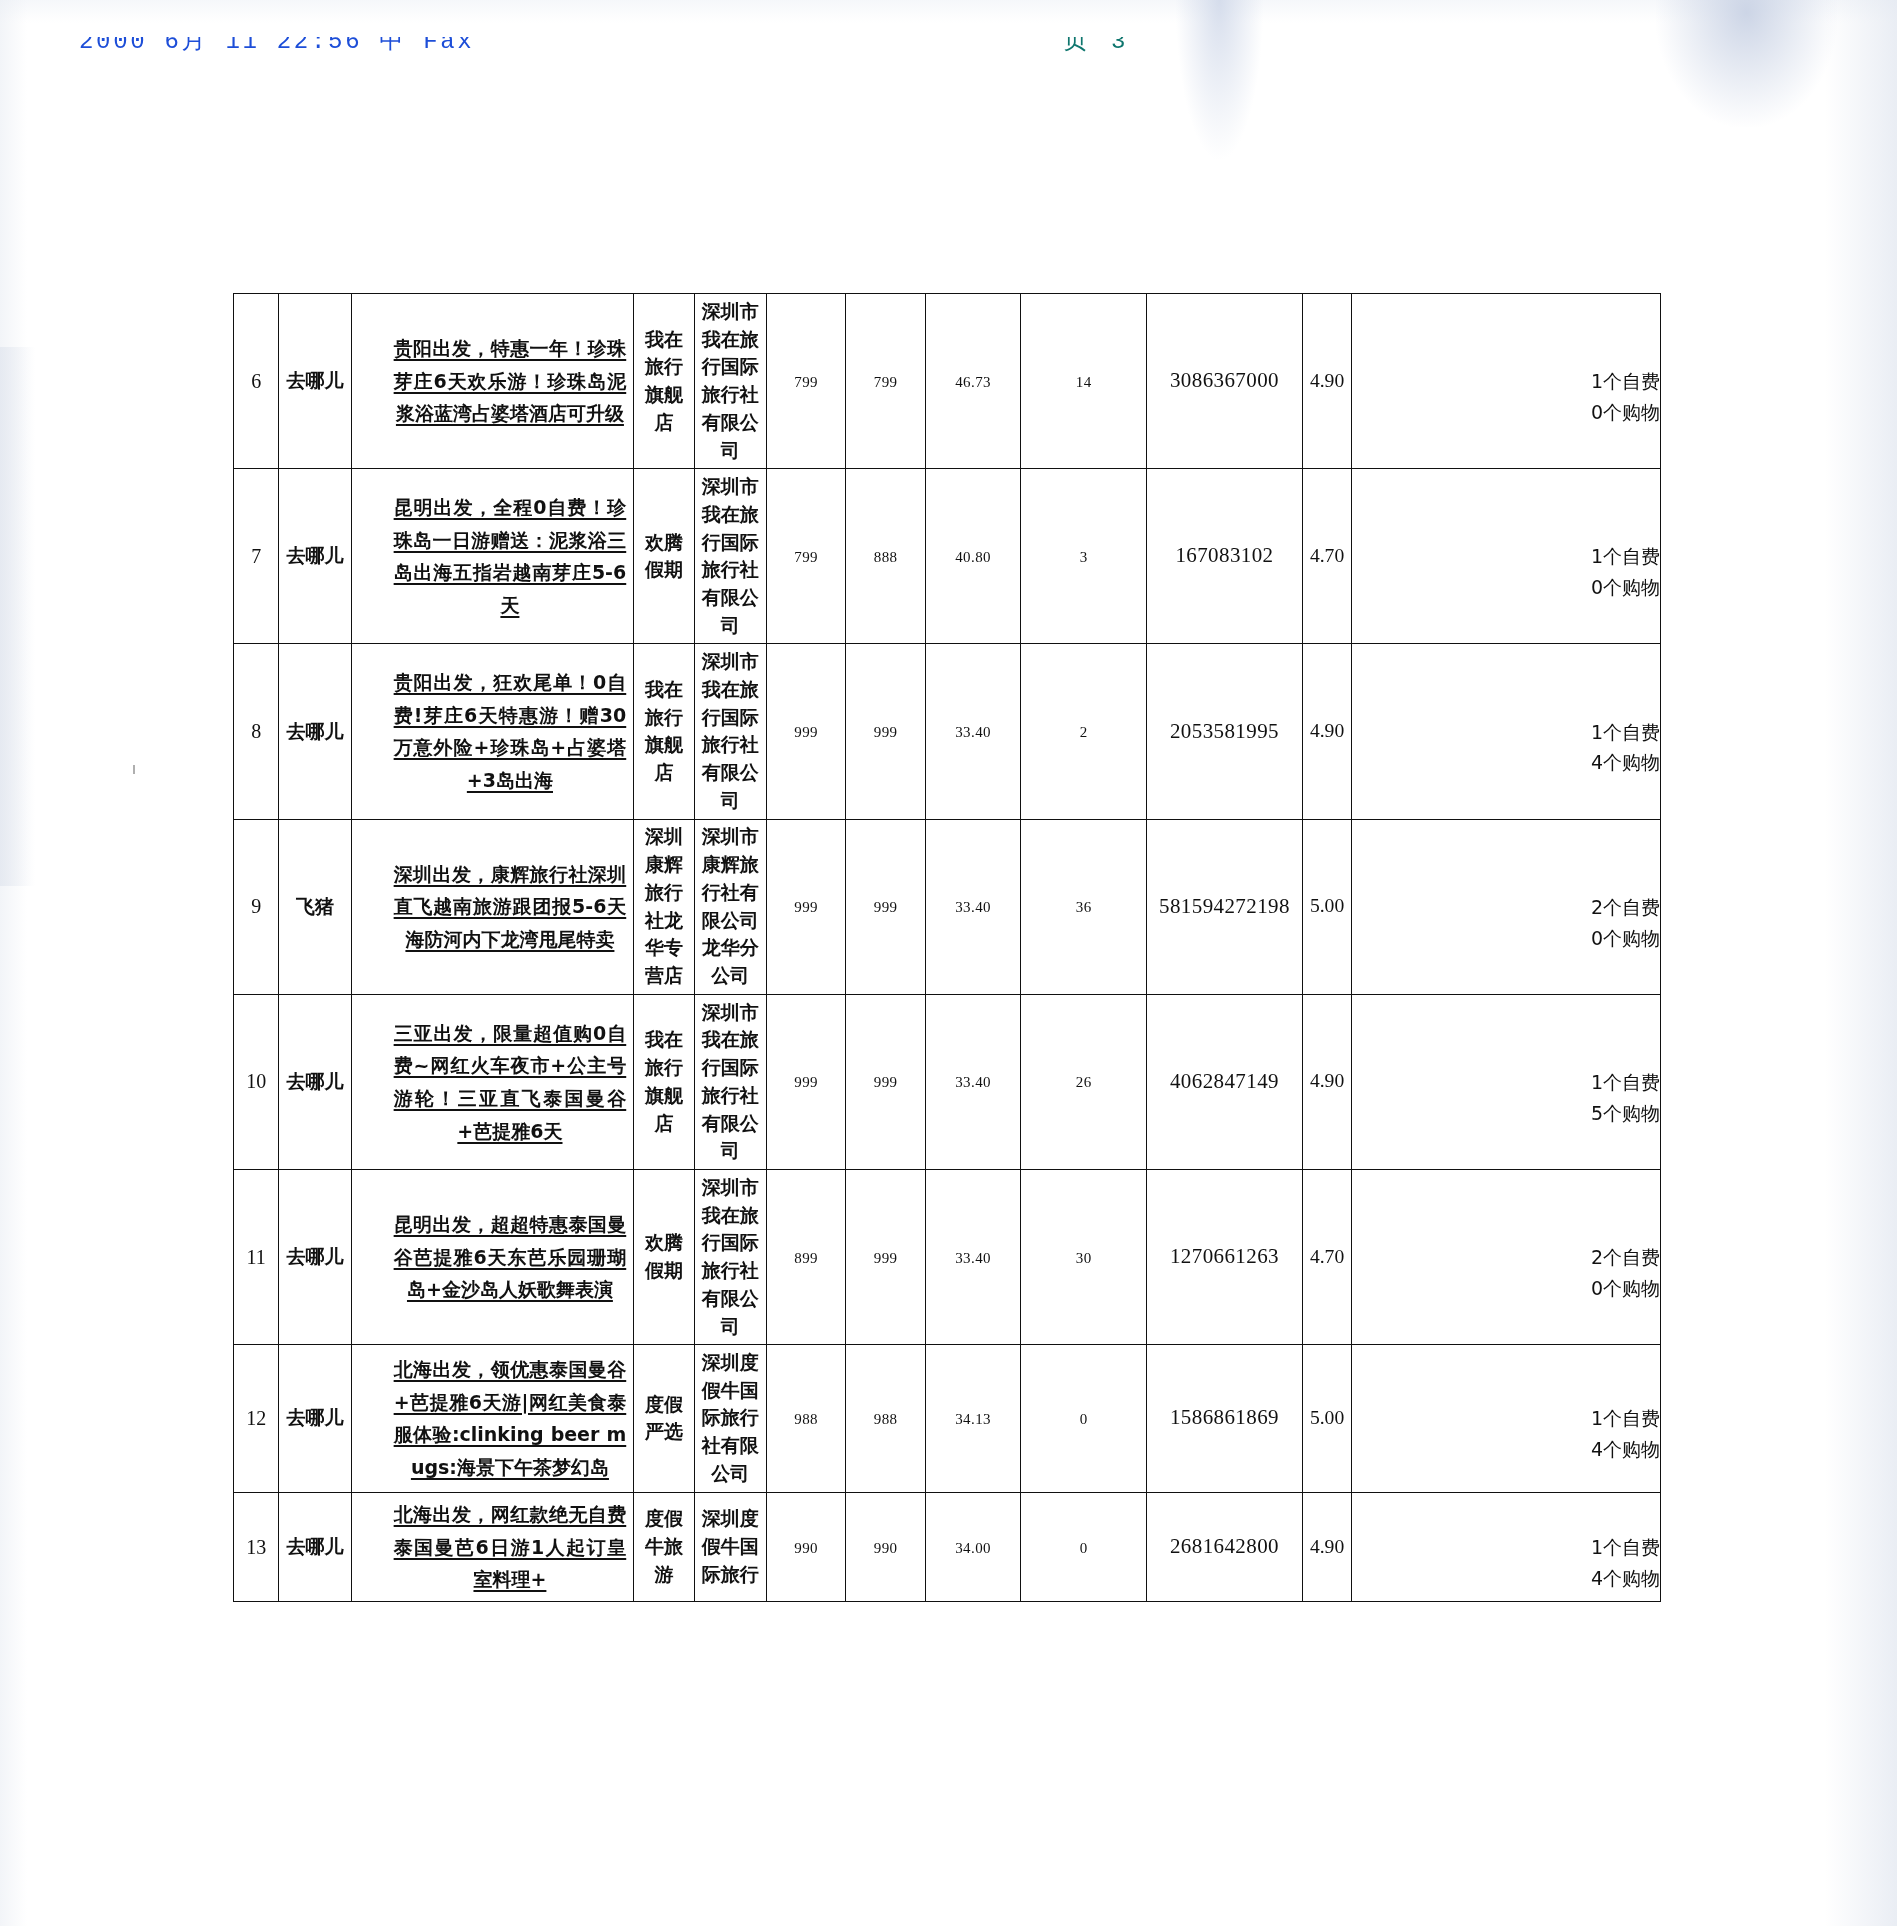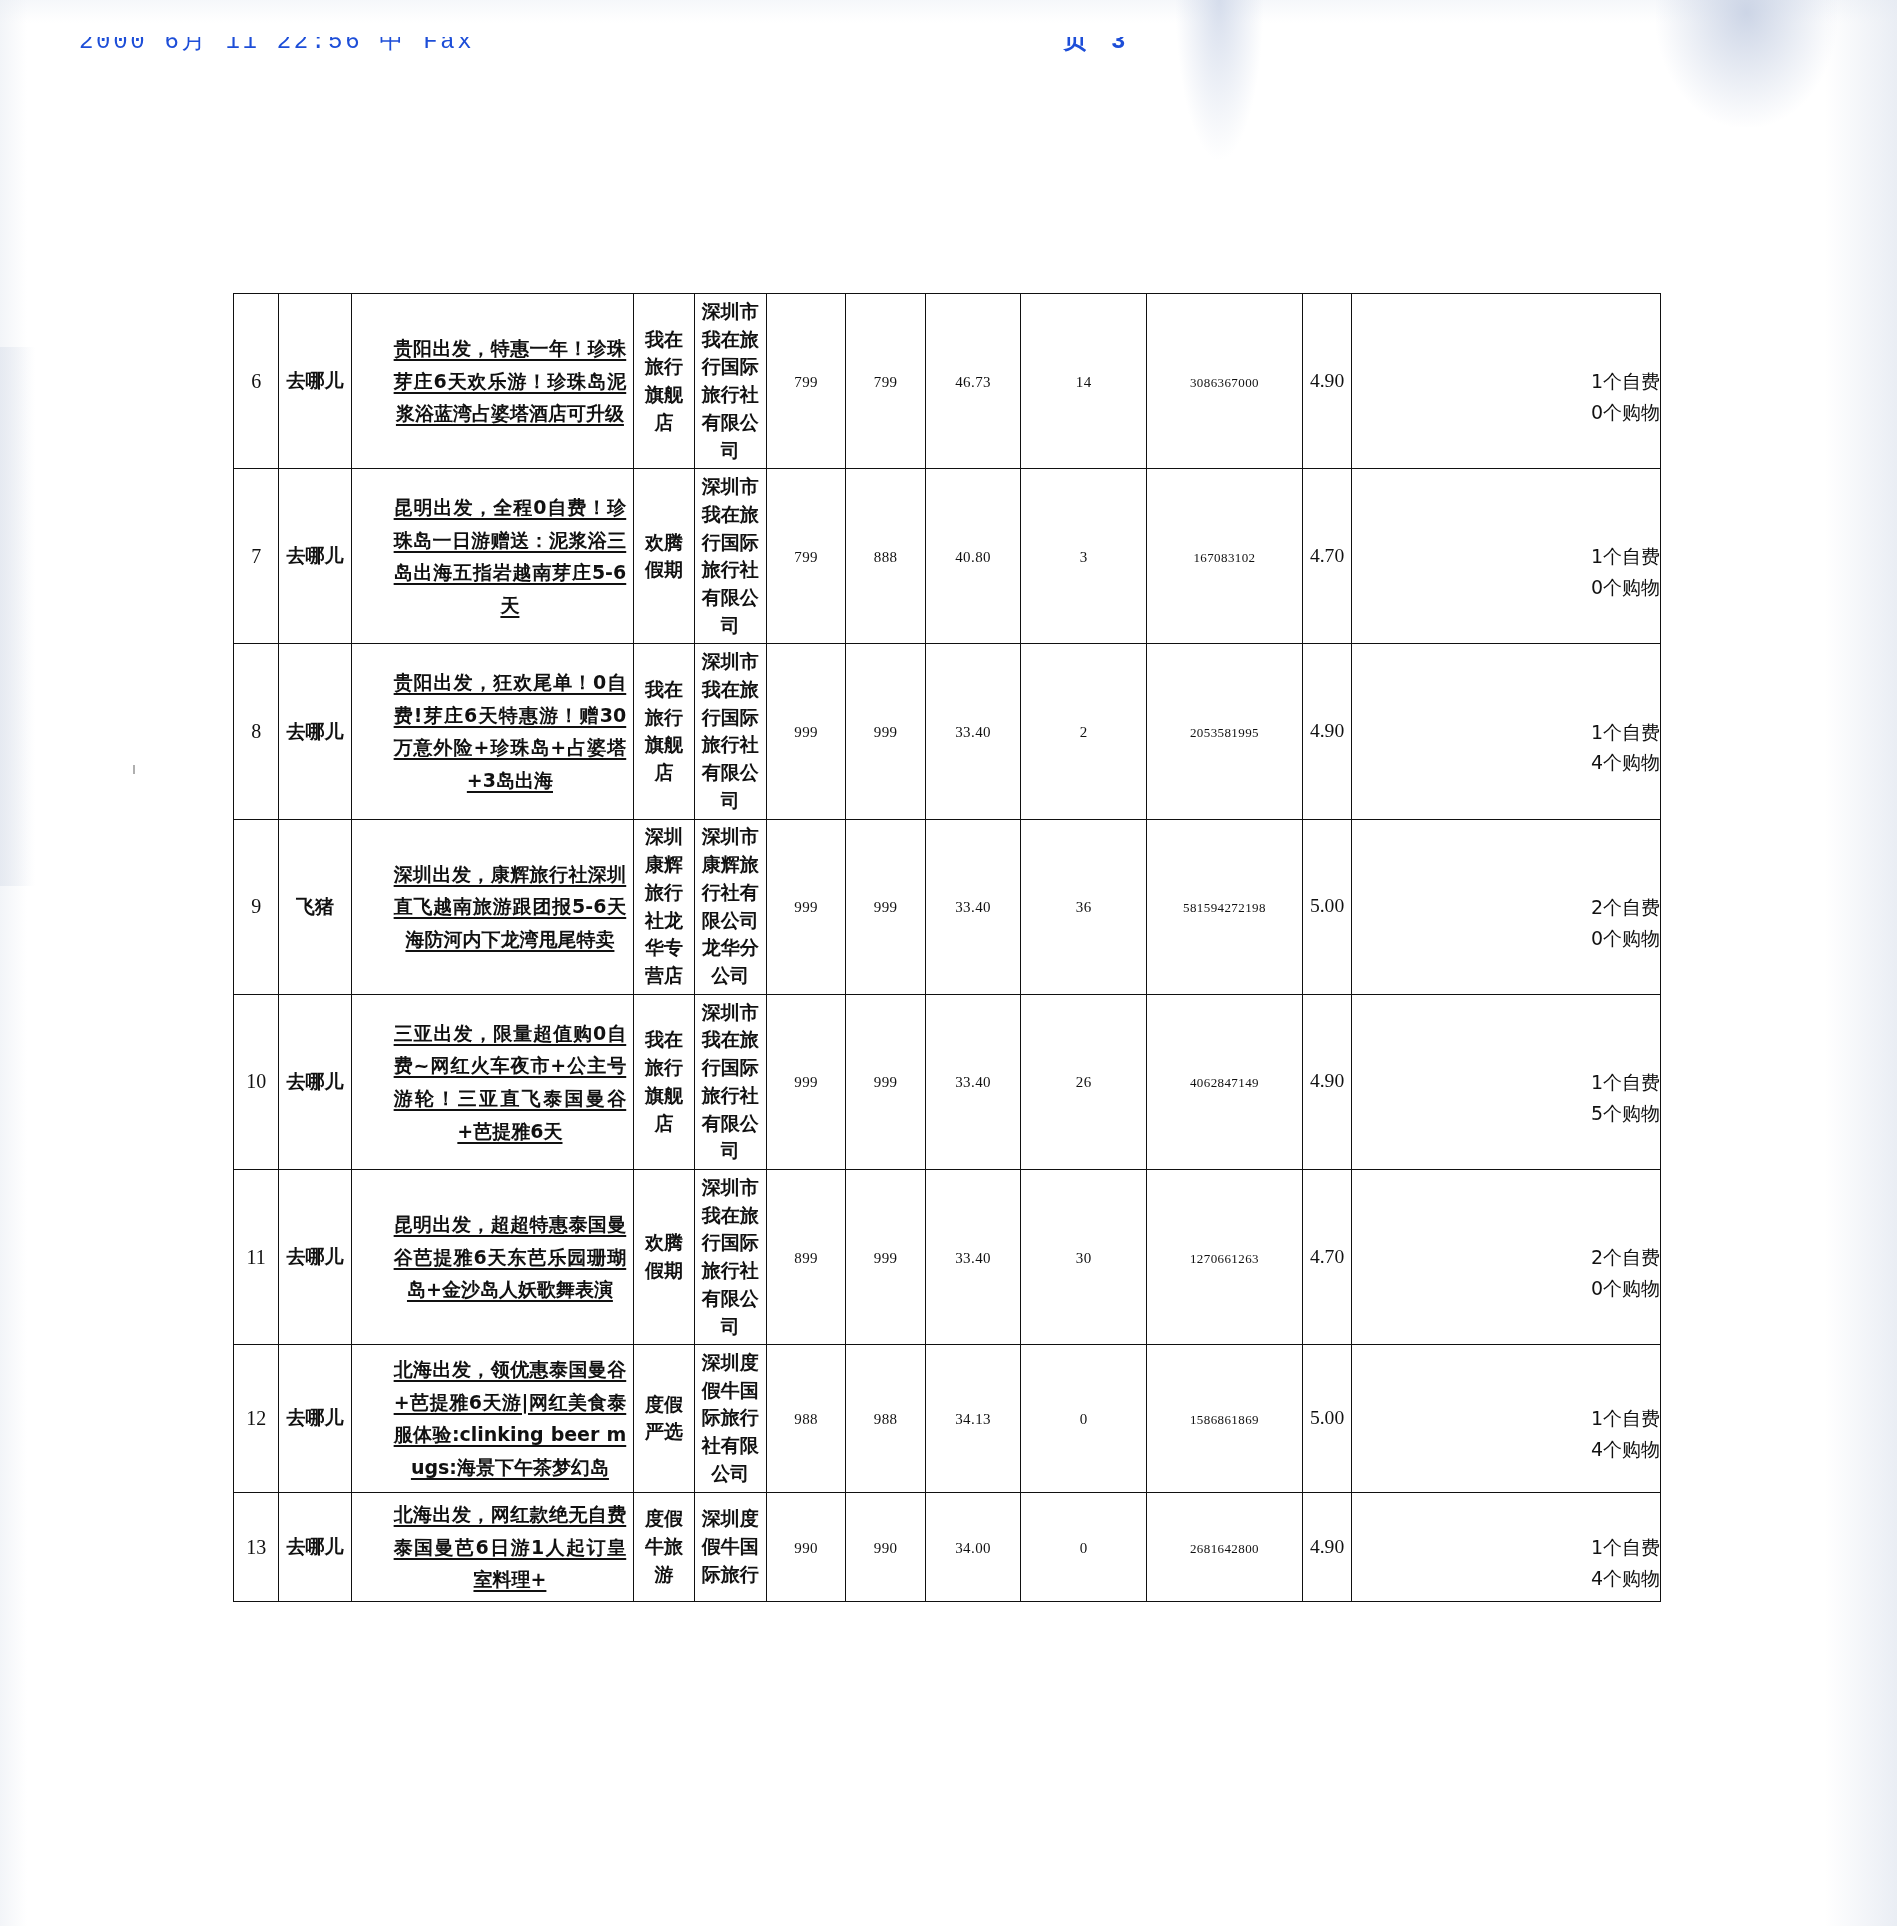--- a/index.html
+++ b/index.html
@@ -73,23 +73,22 @@
     white-space: nowrap;
     color: #1d4ed8;
     filter: blur(0.2px);
   }
   .fax-right {
     margin-left: 589px;
     font-family: "Liberation Mono", "DejaVu Sans Mono", monospace;
     font-size: 24px;
     letter-spacing: 4.6px;
     white-space: nowrap;
-    color: #1d4ed8;
+    color: #0f766e;
     filter: blur(0.2px);
-    font-weight: bold;
   }
 
   
   .table-wrap {
     position: absolute;
     left: 233px;
     top: 293px;
     width: 1428px;
   }
   table.doc-table {
@@ -151,21 +150,21 @@
     display: block;
     margin-left: 35px;
   }
   .cell-num {
     font-family: "Liberation Serif", "DejaVu Serif", serif;
     font-size: 15px;
     letter-spacing: 0.4px;
   }
   .cell-id {
     font-family: "Liberation Serif", "DejaVu Serif", serif;
-    font-size: 13px;
+    font-size: 21px;
     letter-spacing: 0.4px;
     line-height: 1.5;
     padding: 0 3.9px;
     word-break: break-all;
   }
   .cell-score {
     font-family: "Liberation Serif", "DejaVu Serif", serif;
     font-size: 19.6px;
     line-height: 1.5;
     word-break: break-all;

